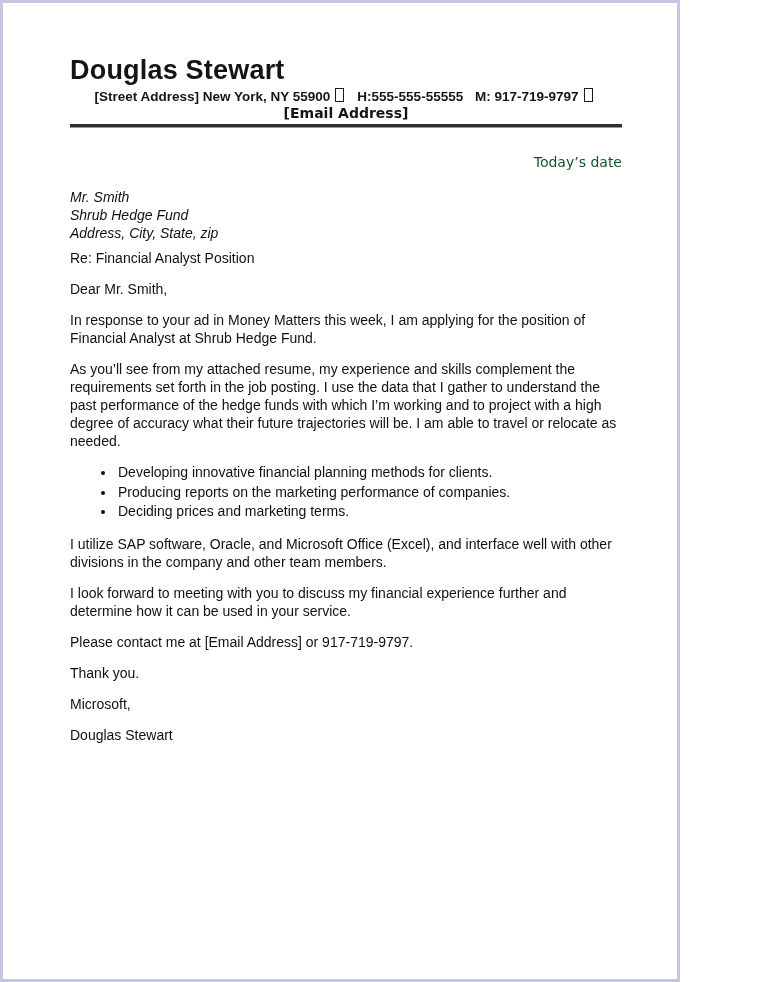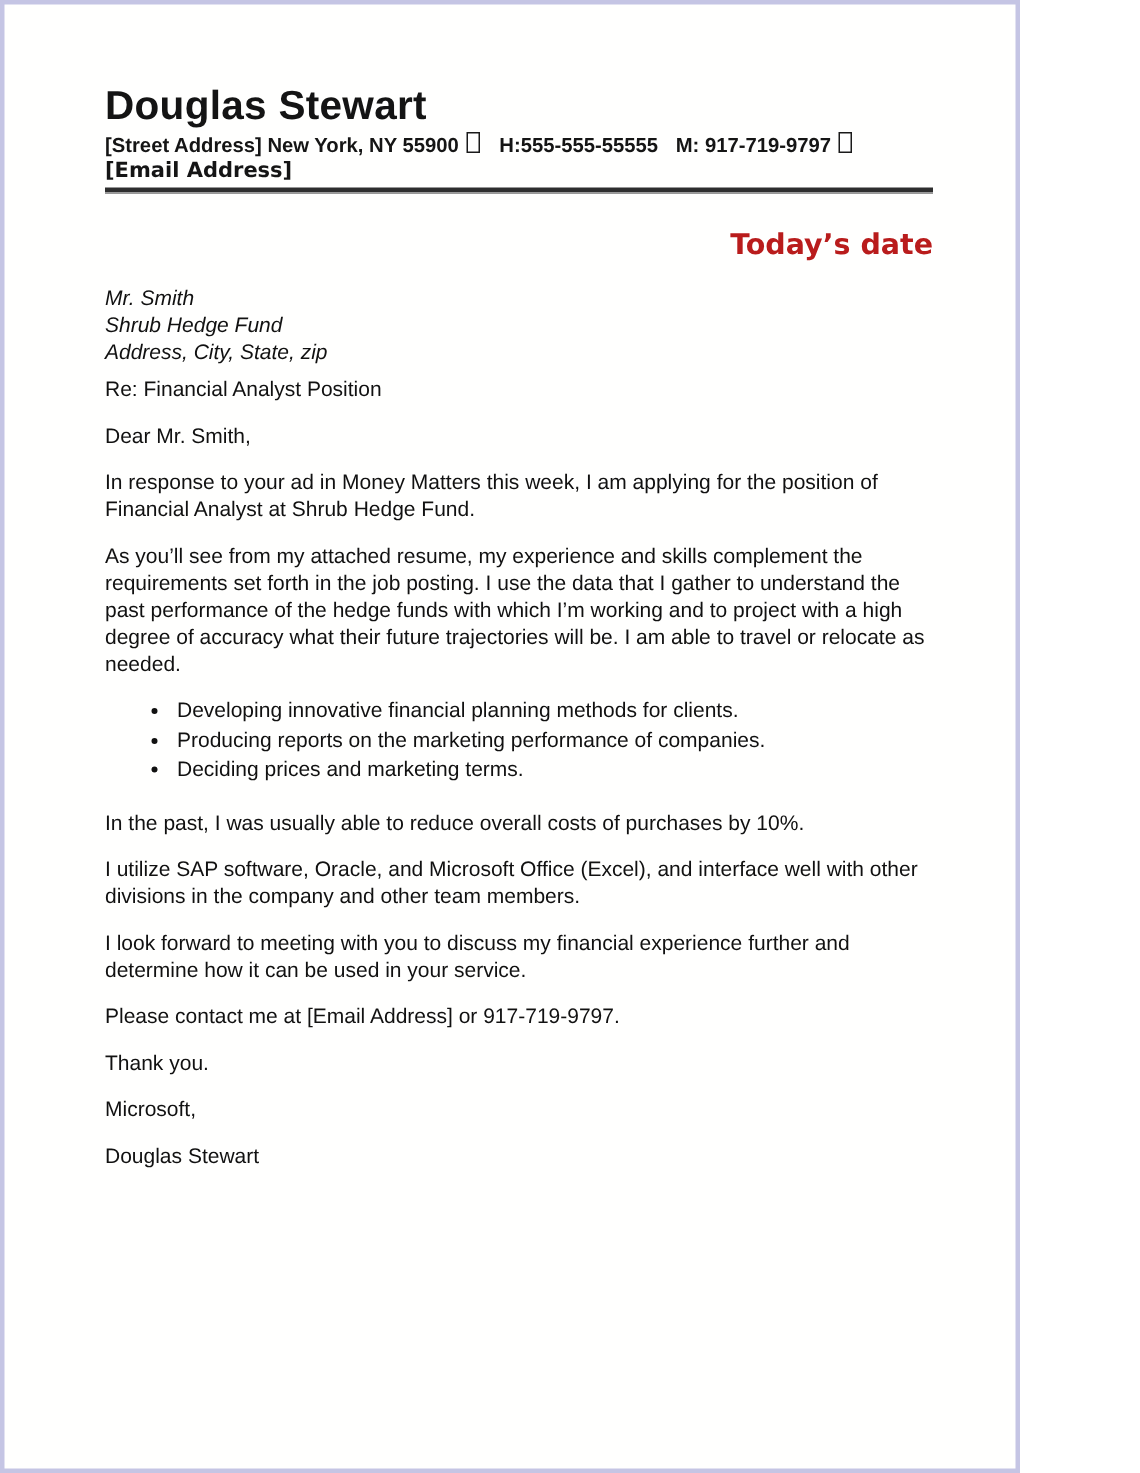--- a/index.html
+++ b/index.html
@@ -22,20 +22,21 @@
     font-weight: bold;
     letter-spacing: 0.2px;
     color: #141414;
   }
   .contact-line {
     margin: 3px 0 0 0;
     font-weight: bold;
     font-size: 13.5px;
     line-height: 17px;
     color: #151515;
+    text-align: center;
   }
   .contact-line .seg { white-space: nowrap; }
   .tofu {
     display: inline-block;
     width: 7px;
     height: 12px;
     border: 1.5px solid #1a1a1a;
     margin: 0 5px;
     vertical-align: -1px;
     background: #ffffff;
@@ -48,24 +49,24 @@
   .header-rule {
     height: 3px;
     background: #2e2e2e;
     border-bottom: 1px solid #9a9a9a;
     margin-top: 2px;
   }
   .date-line {
     margin: 25px 0 0 0;
     text-align: right;
     font-family: "DejaVu Sans", sans-serif;
-    font-weight: bold;
-    font-size: 19px;
+    font-weight: normal;
+    font-size: 14px;
     line-height: 19px;
-    color: #b91c1c;
+    color: #14532d;
   }
   .recipient-block {
     margin-top: 16px;
     font-size: 14px;
     line-height: 18px;
     font-style: italic;
   }
   .para {
     margin: 13px 0 0 0;
     font-size: 14px;
@@ -113,21 +114,20 @@
 
   <p class="para">As you’ll see from my attached resume, my experience and skills complement the requirements set forth in the job posting. I use the data that I gather to understand the past performance of the hedge funds with which I’m working and to project with a high degree of accuracy what their future trajectories will be. I am able to travel or relocate as needed.</p>
 
 
   <ul class="experience-list">
     <li>Developing innovative financial planning methods for clients.</li>
     <li>Producing reports on the marketing performance of companies.</li>
     <li>Deciding prices and marketing terms.</li>
   </ul>
 
-  <p class="para para-after-list">In the past, I was usually able to reduce overall costs of purchases by 10%.</p>
 
   <p class="para">I utilize SAP software, Oracle, and Microsoft Office (Excel), and interface well with other divisions in the company and other team members.</p>
 
   <p class="para">I look forward to meeting with you to discuss my financial experience further and determine how it can be used in your service.</p>
 
   <p class="para">Please contact me at [Email Address] or 917-719-9797.</p>
 
   <p class="para">Thank you.</p>
 
   <p class="para">Microsoft,</p>

